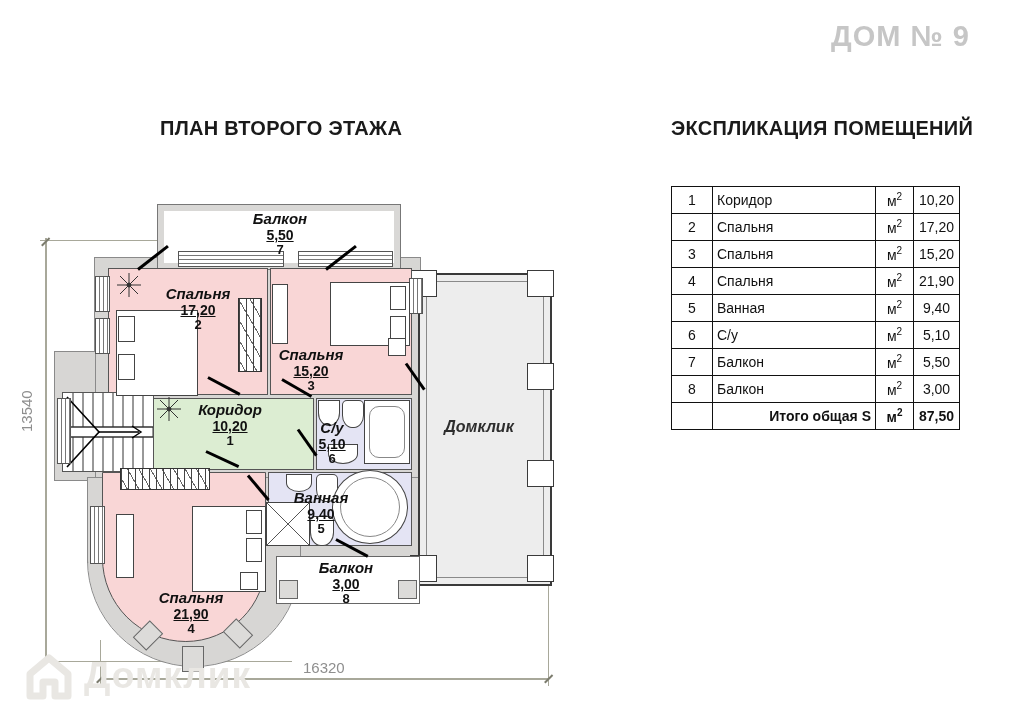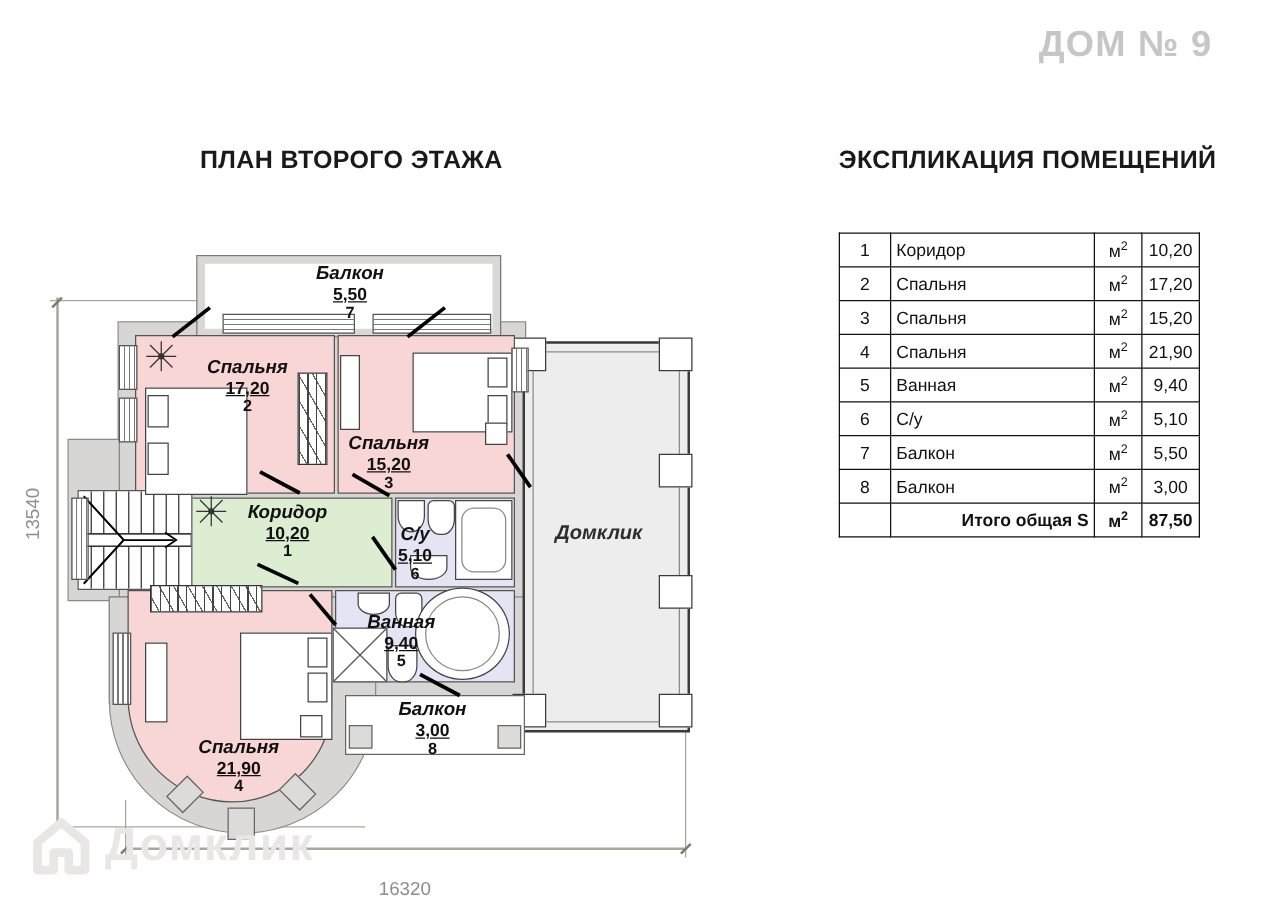--- a/index.html
+++ b/index.html
@@ -81,21 +81,21 @@
   <div class="dim-line" style="left:40px;top:661px;width:252px;height:1px;"></div>
   <div class="dim-tick" style="left:40px;top:241px;"></div>
   <div class="dim-tick" style="left:40px;top:660px;"></div>
   <div class="dim-text" style="left:18px;top:432px;transform:rotate(-90deg);transform-origin:left top;">13540</div>
 
   <div class="dim-line" style="left:100px;top:678px;width:449px;height:1.5px;"></div>
   <div class="dim-line" style="left:100px;top:640px;width:1px;height:46px;"></div>
   <div class="dim-line" style="left:548px;top:582px;width:1px;height:104px;"></div>
   <div class="dim-tick" style="left:95px;top:678px;"></div>
   <div class="dim-tick" style="left:543px;top:678px;"></div>
-  <div class="dim-text" style="left:303px;top:659px;margin-top:44px;">16320</div>
+  <div class="dim-text" style="left:303px;top:659px;">16320</div>
 
   <div class="abs wall" style="left:95px;top:258px;width:325px;height:220px;"></div>
   <div class="abs wall" style="left:55px;top:352px;width:40px;height:128px;"></div>
   <div class="abs wall" style="left:88px;top:478px;width:332px;height:84px;"></div>
   <div class="abs bay-base" style="left:88px;top:478px;width:212px;height:188px;"></div>
 
   <div class="abs balcony" style="left:158px;top:205px;width:230px;height:52px;"></div>
 
   <div class="abs terrace" style="left:418px;top:273px;width:130px;height:309px;">
     <div class="terrace-inner"></div>

